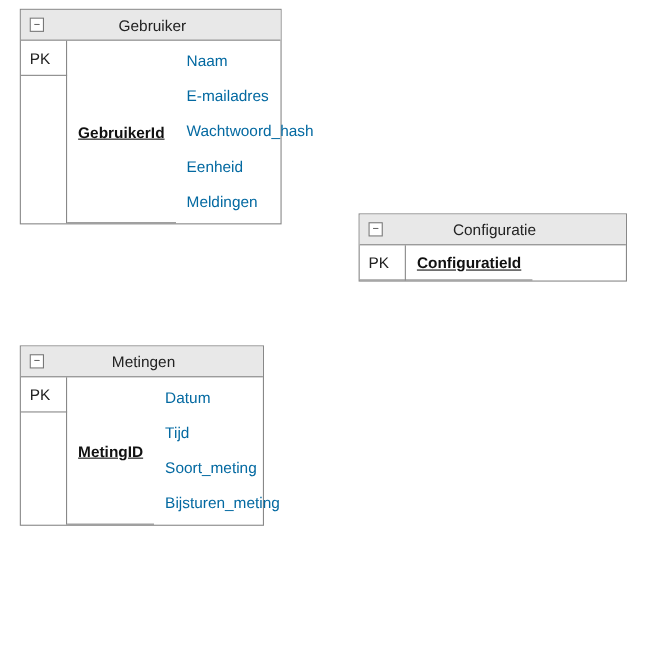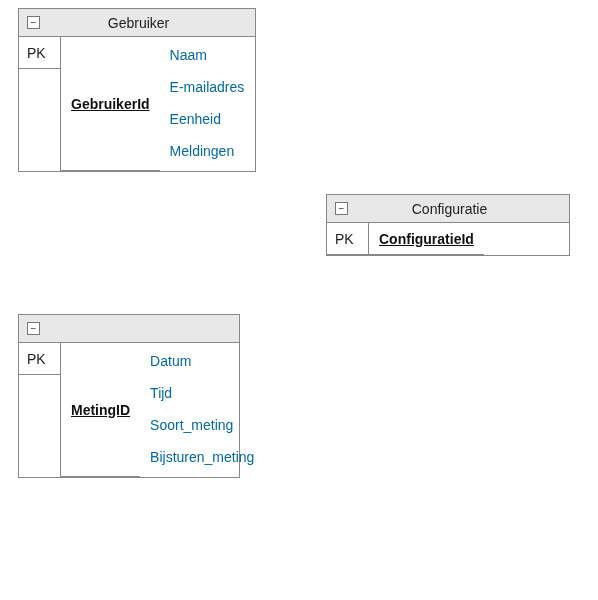--- a/index.html
+++ b/index.html
@@ -104,30 +104,32 @@
   <div class="entity-body">
     <div class="pk-col">
       <div class="pk-row pk-label-cell">PK</div>
       <div class="pk-empty"></div>
     </div>
     <div class="attr-col">
       <div class="pk-row pk-name-cell">GebruikerId</div>
       <div class="attrs-block">
         <div class="attr-row">Naam</div>
         <div class="attr-row">E-mailadres</div>
+        <div class="attr-row">Wachtwoord_hash</div>
         <div class="attr-row">Eenheid</div>
         <div class="attr-row">Meldingen</div>
       </div>
     </div>
   </div>
 </div>
 
 <div class="entity" id="entity-metingen">
   <div class="entity-header">
     <div class="toggle-box">−</div>
+    <div class="entity-title">Metingen</div>
   </div>
   <div class="entity-body">
     <div class="pk-col">
       <div class="pk-row pk-label-cell">PK</div>
       <div class="pk-empty"></div>
     </div>
     <div class="attr-col">
       <div class="pk-row pk-name-cell">MetingID</div>
       <div class="attrs-block">
         <div class="attr-row">Datum</div>

